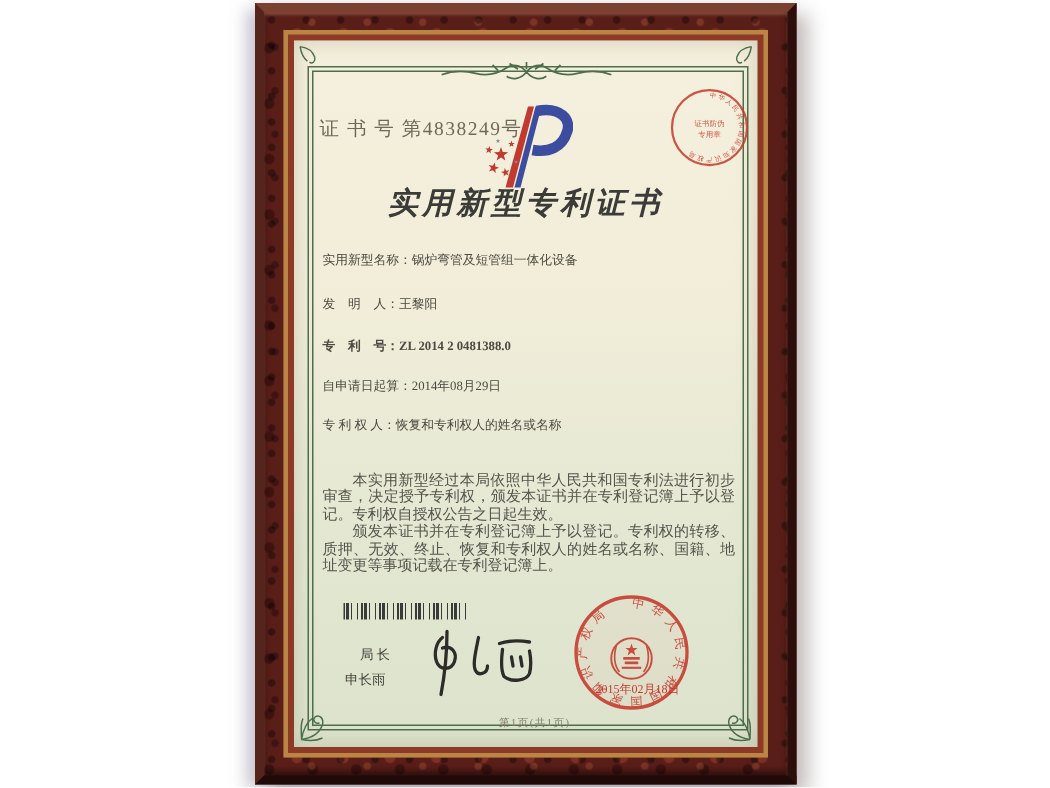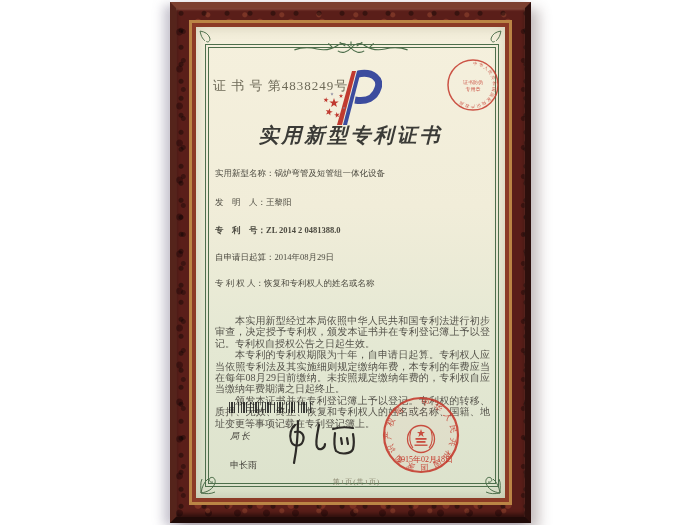--- a/index.html
+++ b/index.html
@@ -55,22 +55,22 @@
   .field{position:absolute;left:19px;right:16px;font-size:8.5px;color:#4c4a40;white-space:nowrap;}
   .f-name{top:141px;} .f-inventor{top:170px;} .f-patno{top:198px;font-weight:bold;}
   .f-filing{top:225px;} .f-patentee{top:251px;} .f-grant{top:275px;}
   .field .lab{color:#4c4a40;}
   .paras{position:absolute;left:19px;right:15px;top:288px;font-size:10px;line-height:11.4px;
          text-align:justify;color:#55534b;}
   .paras p{margin:0;text-indent:2em;}
   .barcode{position:absolute;left:33px;top:375px;width:82px;height:11px;opacity:.85;
     background:repeating-linear-gradient(90deg,#1d1d1d 0 1px,transparent 1px 2px,#1d1d1d 2px 4px,
                transparent 4px 5px,#1d1d1d 5px 6px,transparent 6px 9px,#1d1d1d 9px 10px,transparent 10px 12px);}
-  .director-label{position:absolute;left:34px;top:403px;font-size:9px;color:#45433c;letter-spacing:2px;font-style:italic;}
-  .director-name{position:absolute;left:34px;top:432px;font-size:9px;color:#45433c;}
+  .director-label{position:absolute;left:44px;top:403px;font-size:9px;color:#45433c;letter-spacing:2px;}
+  .director-name{position:absolute;left:34px;top:420px;font-size:9px;color:#45433c;}
   .signature{position:absolute;left:85px;top:390px;width:78px;height:50px;color:#2e2c28;}
   .main-seal{position:absolute;left:185px;top:368px;width:80px;height:80px;opacity:.88;}
   .seal-date{position:absolute;left:194px;top:427px;width:70px;text-align:center;font-size:8px;color:#c5392c;}
   .page-footer{position:absolute;left:0;right:0;top:450px;text-align:center;font-size:7px;
                color:#807d66;letter-spacing:1px;margin-left:12px;}
 </style>
 </head>
 <body>
 
 <div class="photo">
@@ -155,21 +155,20 @@
         </div>
         <div class="field f-filing">
           <span class="lab">自申请日起算：</span><span>2014年08月29日</span>
         </div>
         <div class="field f-patentee">
           <span class="lab">专 利 权 人：</span><span>恢复和专利权人的姓名或名称</span>
         </div>
 
         <div class="paras">
           <p>本实用新型经过本局依照中华人民共和国专利法进行初步审查，决定授予专利权，颁发本证书并在专利登记簿上予以登记。专利权自授权公告之日起生效。</p>
-          <p>本专利的专利权期限为十年，自申请日起算。专利权人应当依照专利法及其实施细则规定缴纳年费，本专利的年费应当在每年08月29日前缴纳。未按照规定缴纳年费的，专利权自应当缴纳年费期满之日起终止。</p>
           <p>颁发本证书并在专利登记簿上予以登记。专利权的转移、质押、无效、终止、恢复和专利权人的姓名或名称、国籍、地址变更等事项记载在专利登记簿上。</p>
         </div>
 
         <div class="barcode"></div>
 
         <div class="director-label">局长</div>
         <div class="director-name">申长雨</div>
         <svg class="signature" viewBox="0 0 78 50">
           <g fill="none" stroke="currentColor" stroke-width="2.2" stroke-linecap="round">
             <path d="M14,8 C10,11 8,18 10,24 C12,30 20,30 22,24 C24,18 20,13 14,15"></path>

